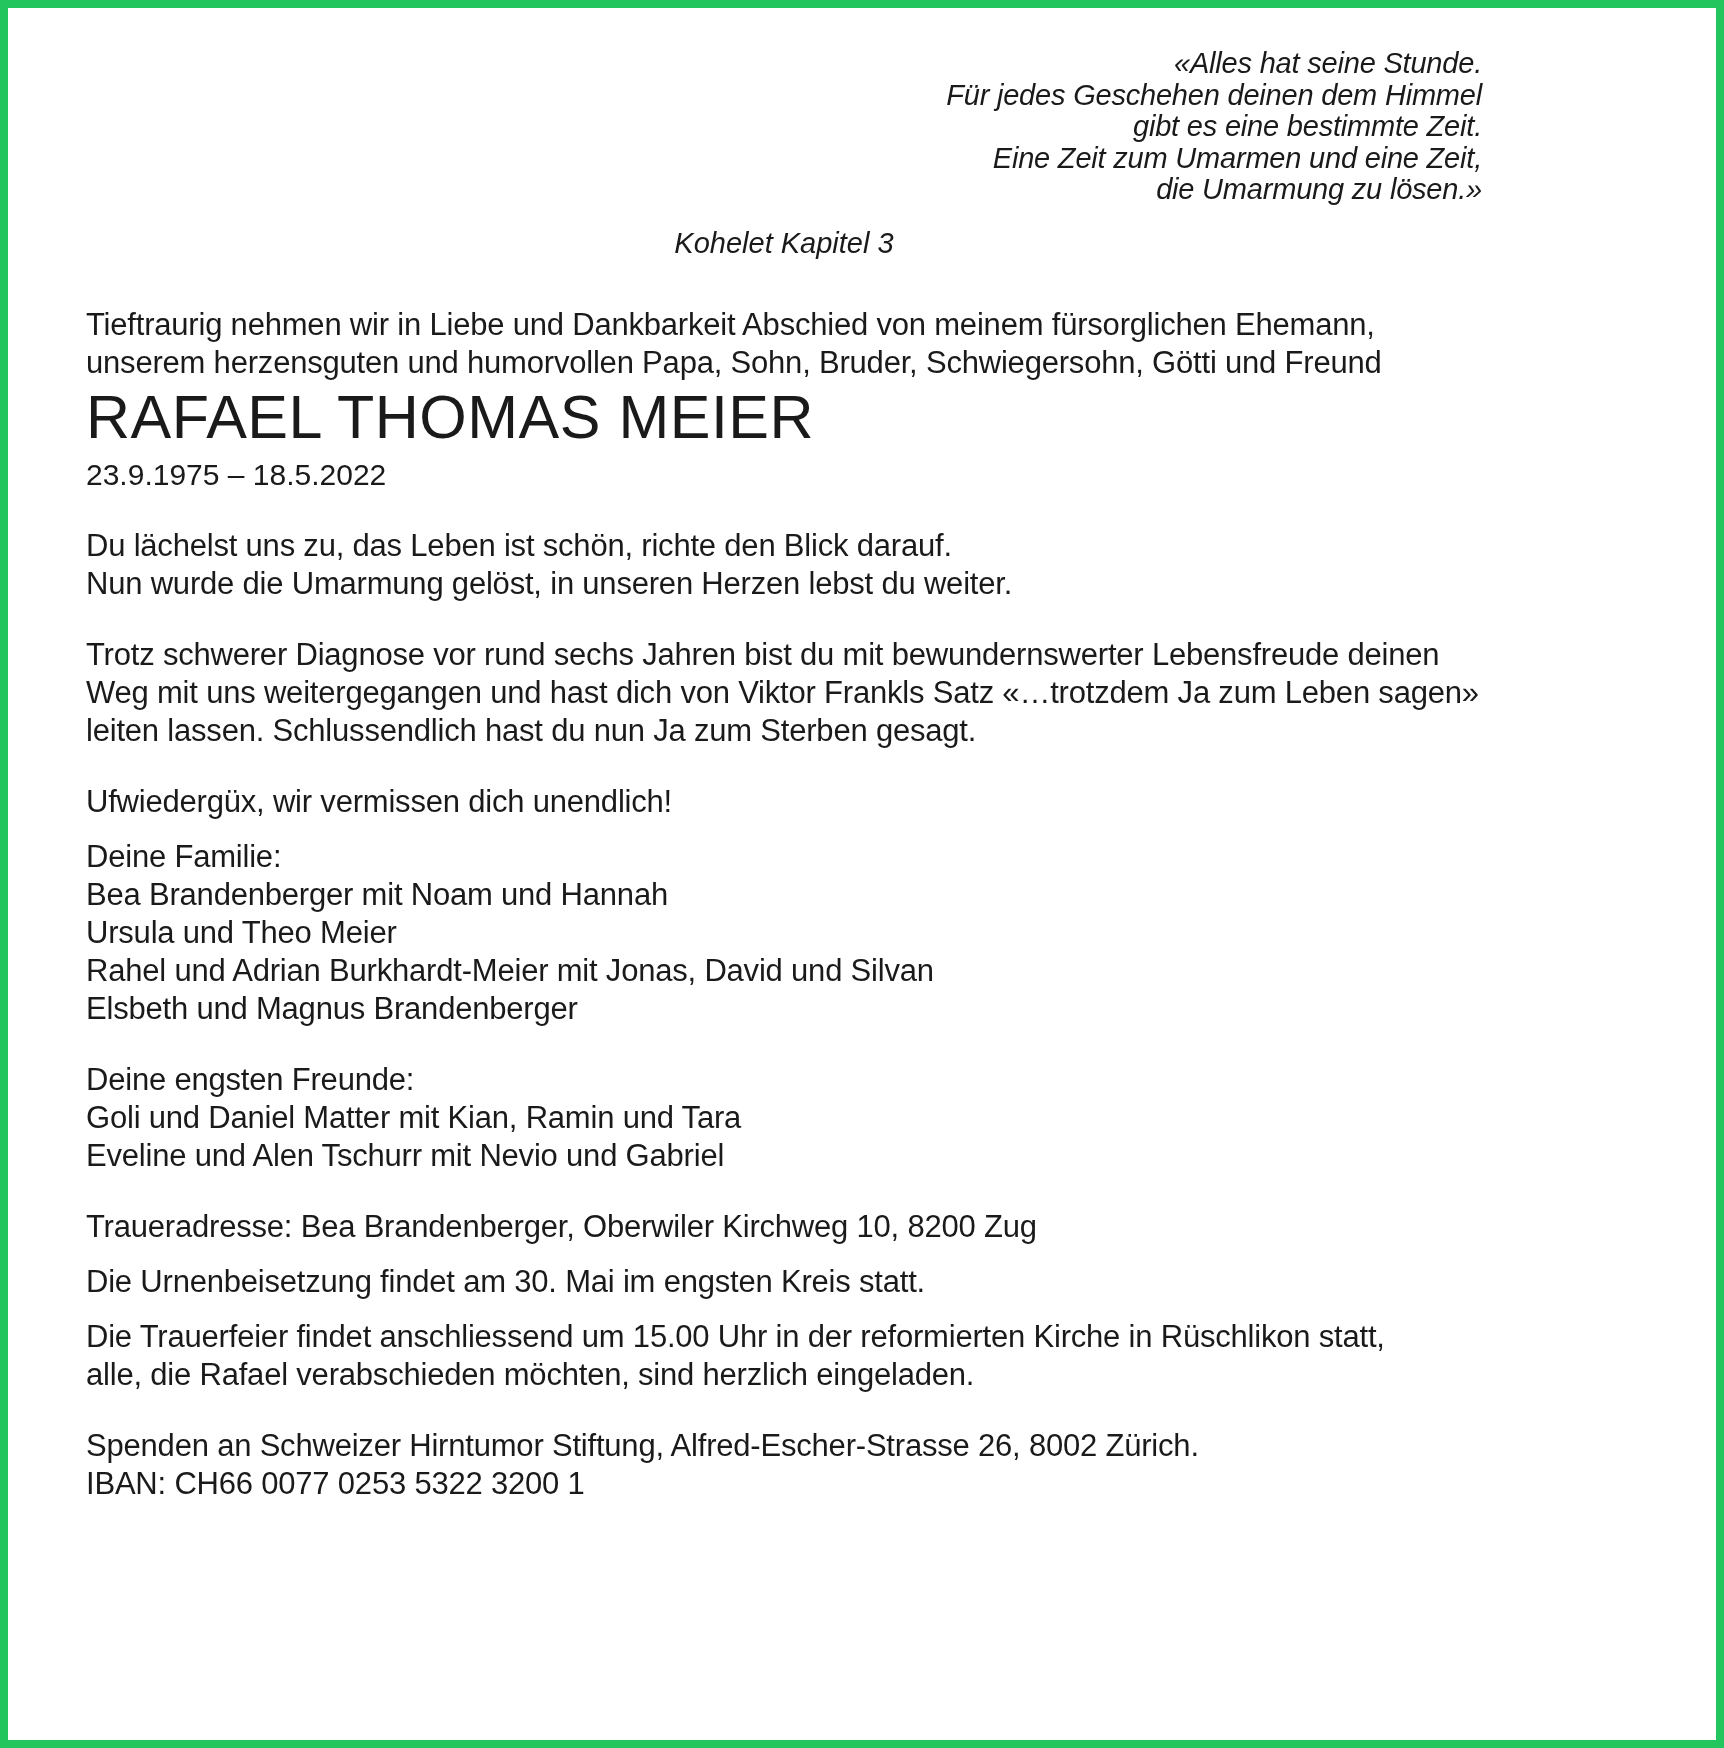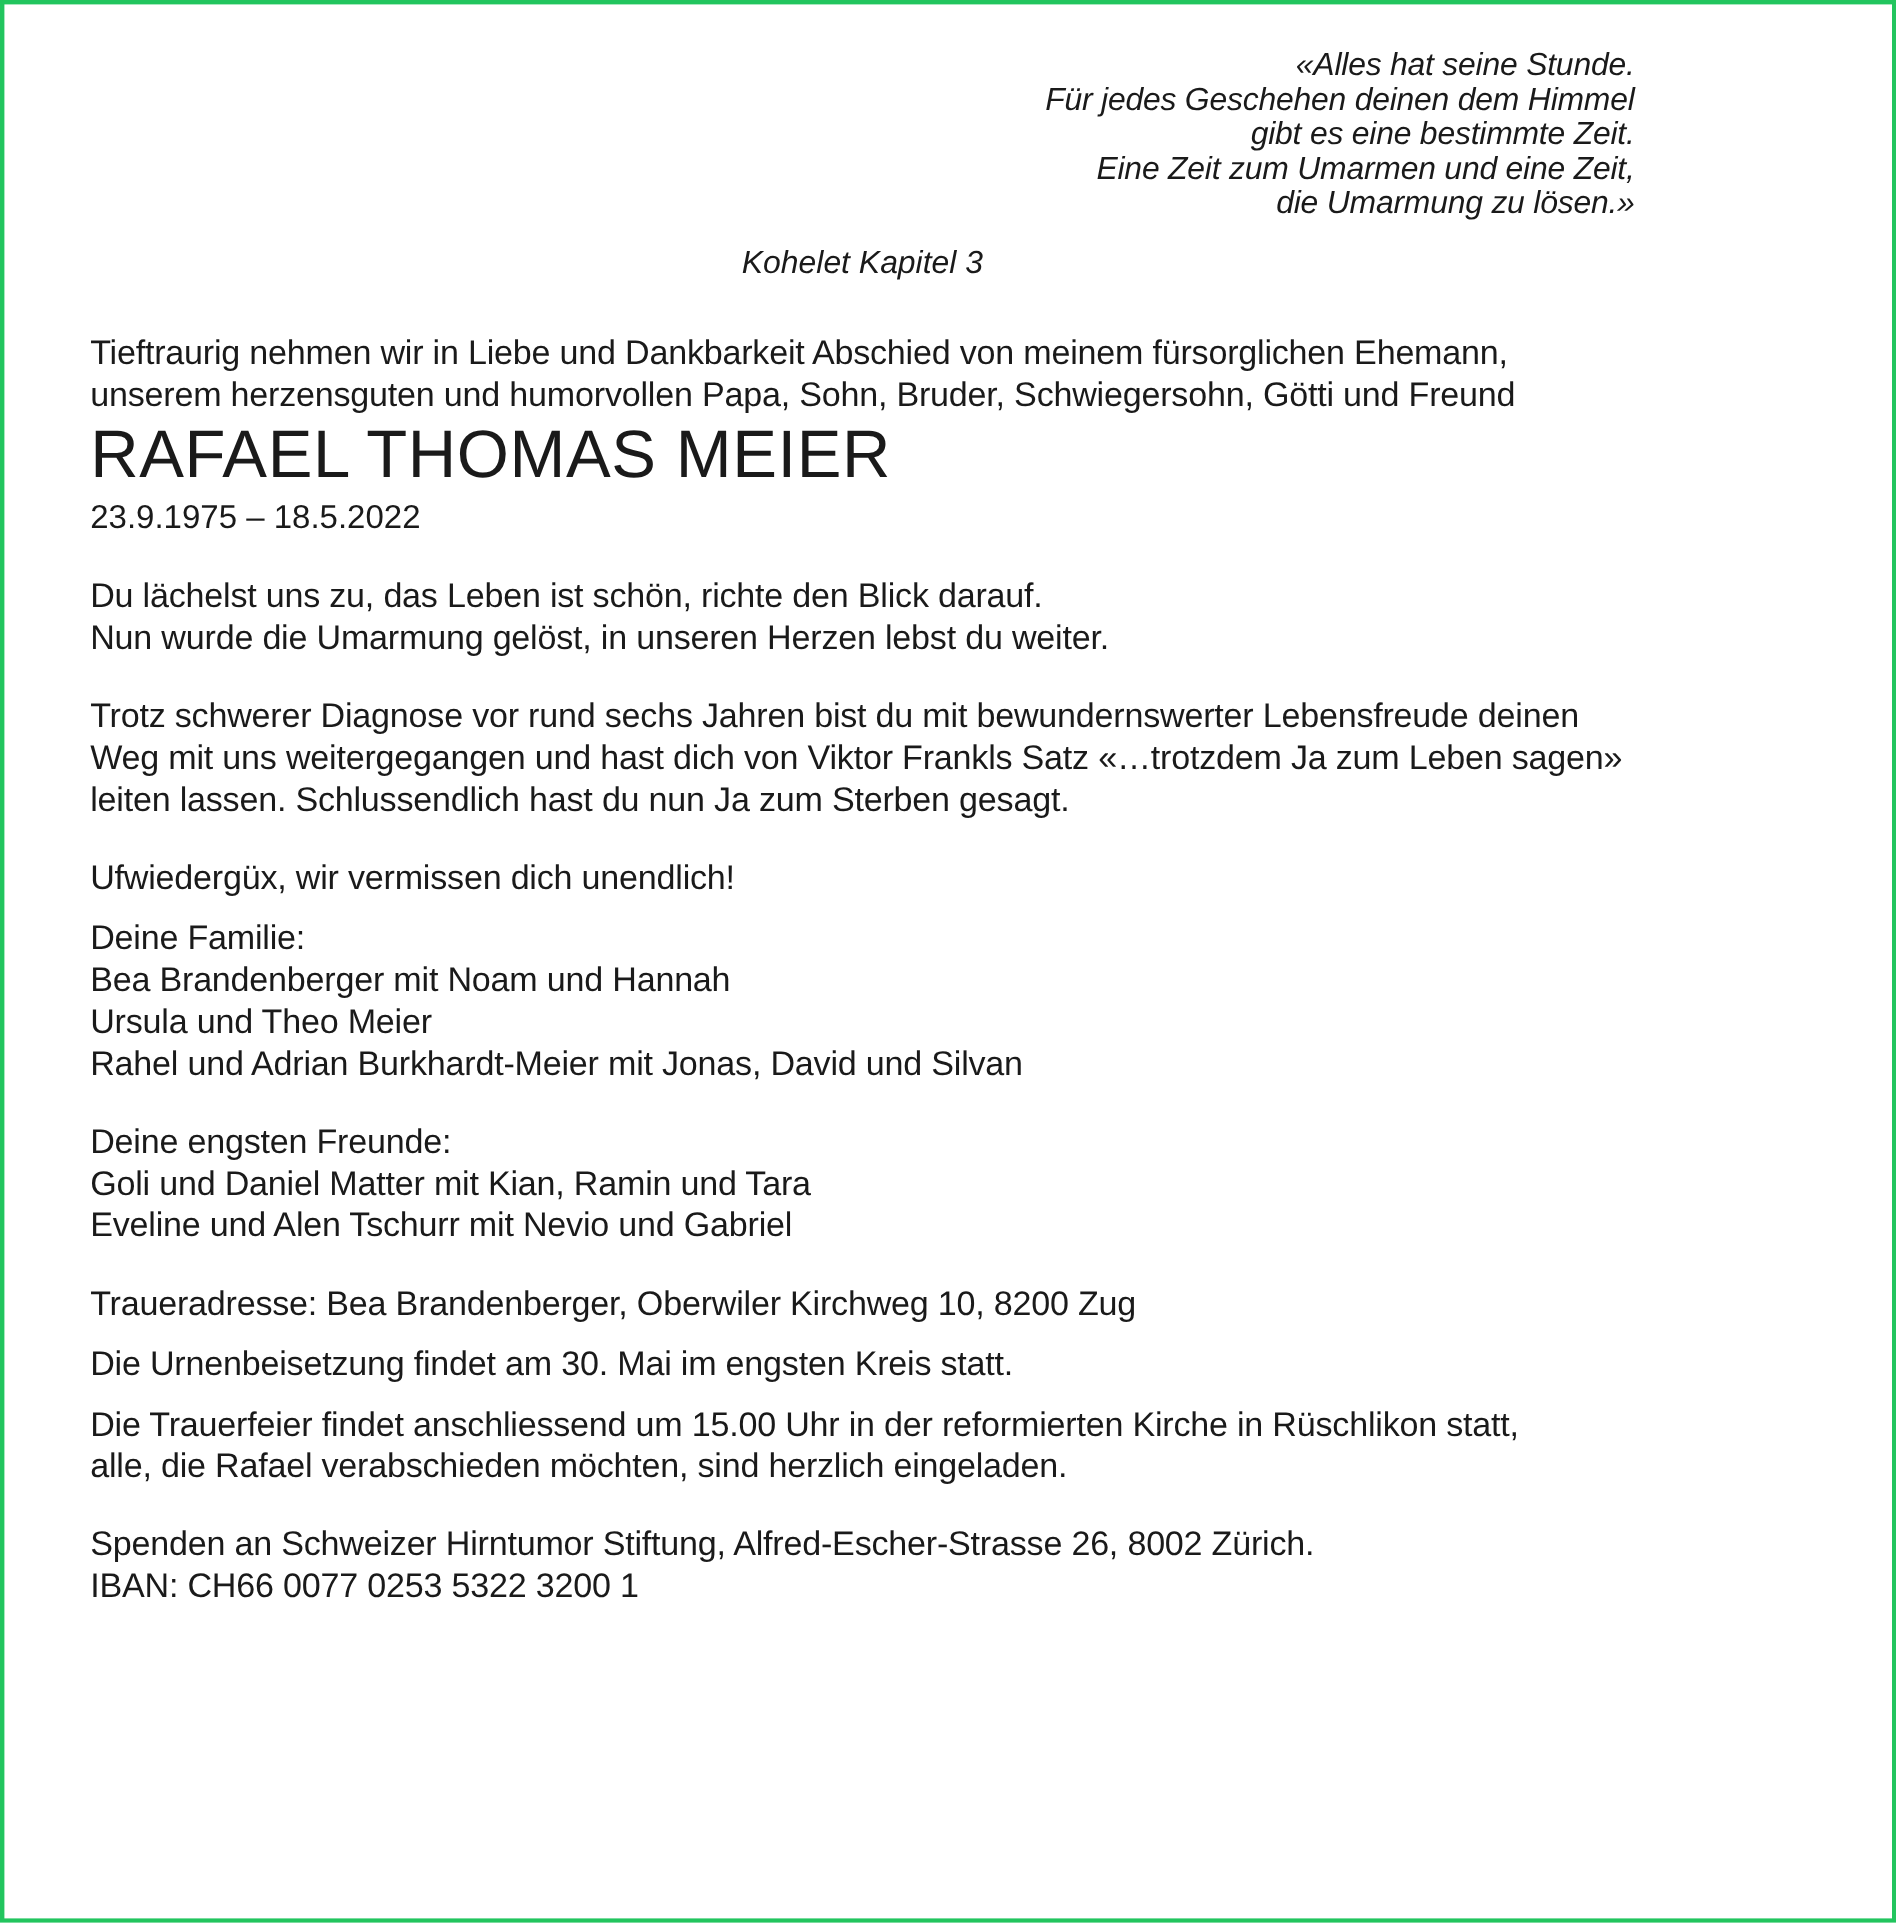--- a/index.html
+++ b/index.html
@@ -6,21 +6,21 @@
     margin: 0;
     padding: 0;
     background: #ffffff;
   }
   .page {
     position: relative;
     width: 1724px;
     height: 1748px;
     box-sizing: border-box;
     background: #ffffff;
-    border: 4px solid #22c55e;
+    border: 8px solid #22c55e;
     overflow: hidden;
     font-family: "Liberation Sans", "DejaVu Sans", sans-serif;
     color: #1a1a1a;
     font-weight: 300;
   }
   .content {
     position: absolute;
     left: 78px;
     right: 234px;
     top: 0;
@@ -99,20 +99,21 @@
       <div class="line">leiten lassen. Schlussendlich hast du nun Ja zum Sterben gesagt.</div>
     </div>
 
     <div class="line gap-big">Ufwiedergüx, wir vermissen dich unendlich!</div>
 
     <div class="gap-small">
       <div class="line">Deine Familie:</div>
       <div class="line">Bea Brandenberger mit Noam und Hannah</div>
       <div class="line">Ursula und Theo Meier</div>
       <div class="line">Rahel und Adrian Burkhardt-Meier mit Jonas, David und Silvan</div>
+      <div class="line">Elsbeth und Magnus Brandenberger</div>
     </div>
 
     <div class="gap-big">
       <div class="line">Deine engsten Freunde:</div>
       <div class="line">Goli und Daniel Matter mit Kian, Ramin und Tara</div>
       <div class="line">Eveline und Alen Tschurr mit Nevio und Gabriel</div>
     </div>
 
     <div class="line gap-big">Traueradresse: Bea Brandenberger, Oberwiler Kirchweg 10, 8200 Zug</div>
 

